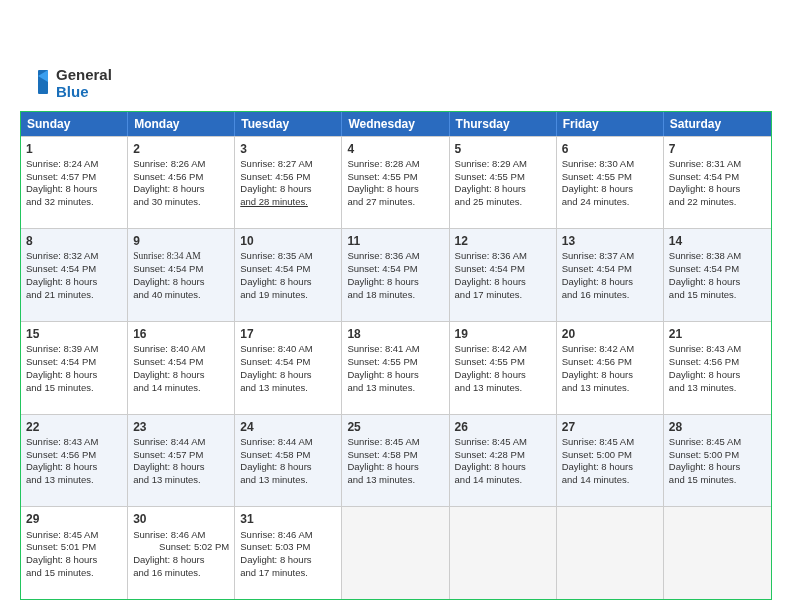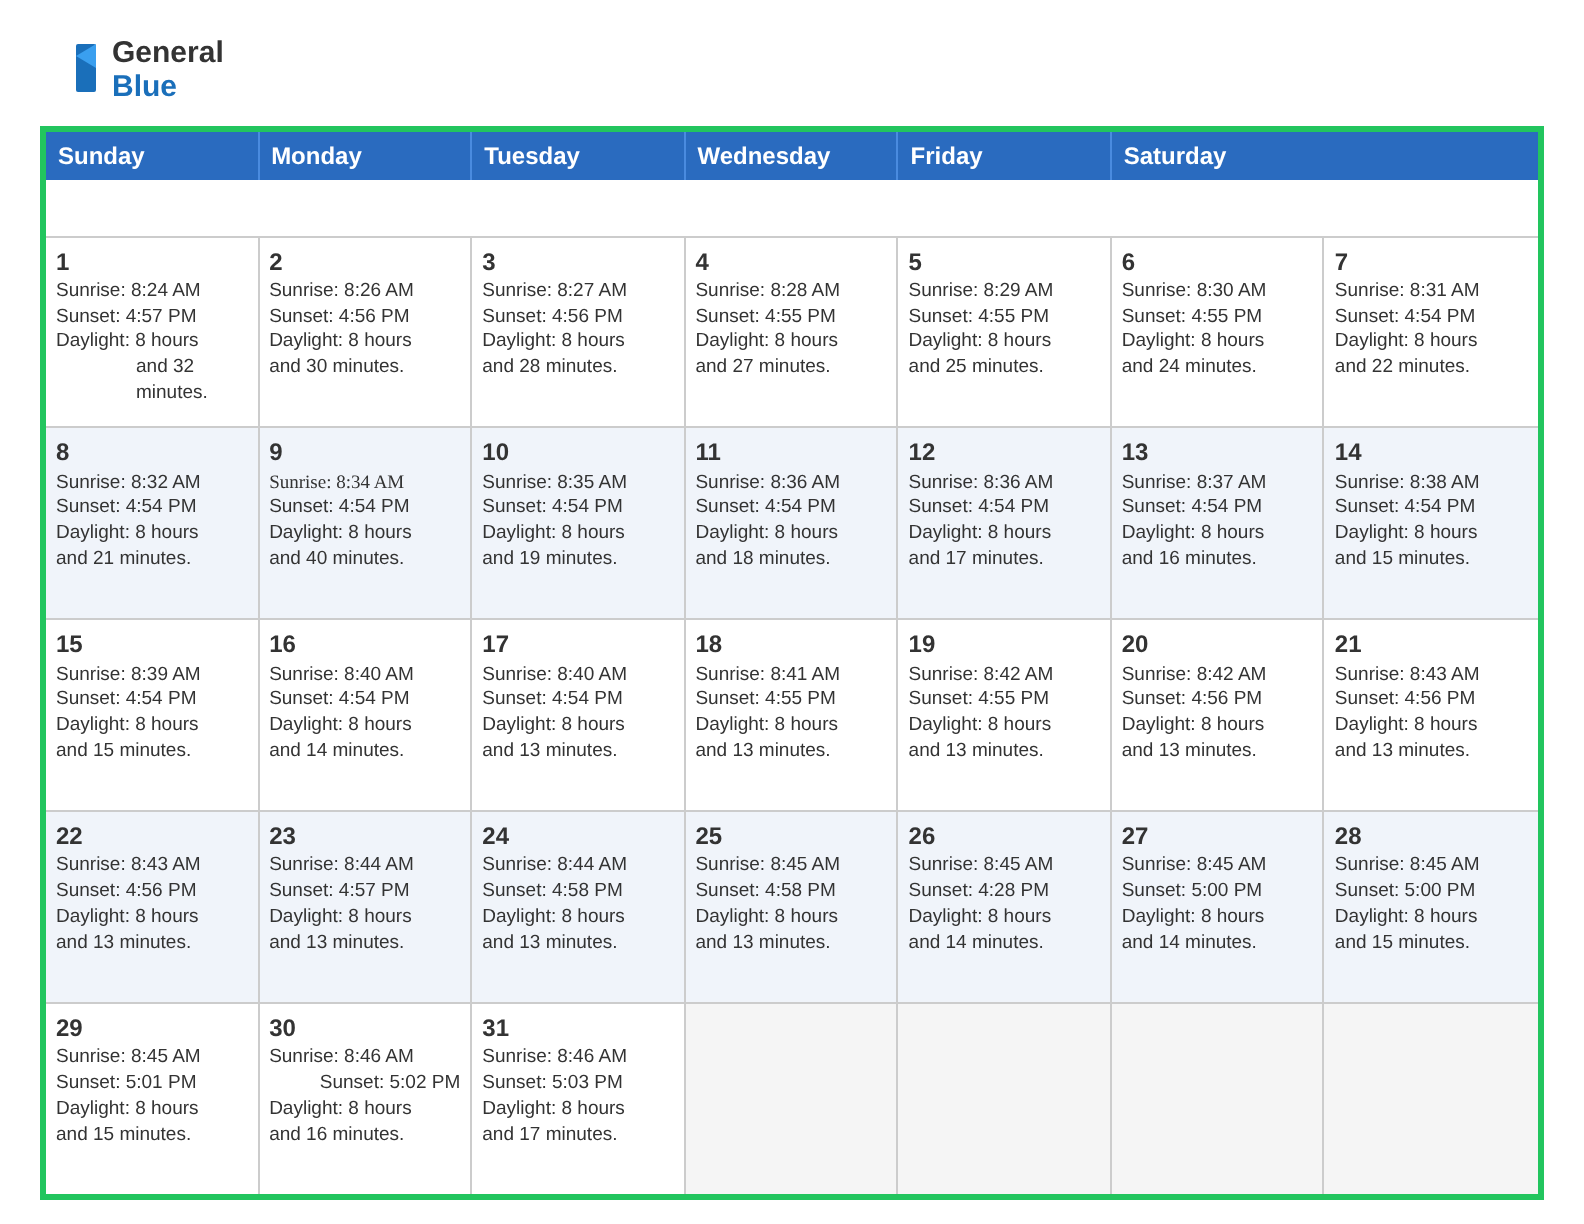--- a/index.html
+++ b/index.html
@@ -36,22 +36,21 @@
       color: #333;
     }
     .location {
       font-size: 14px;
       color: #555;
     }
     .calendar {
       flex: 1;
       display: flex;
       flex-direction: column;
-      border: 3px solid #22c55e;
-      gap: 28px;
+      border: 1px solid #22c55e;
     }
     .cal-header {
       display: grid;
       grid-template-columns: repeat(7, 1fr);
       background: #2a6bbf;
     }
     .cal-header-cell {
       color: #fff;
       font-size: 12px;
       font-weight: bold;
@@ -101,21 +100,21 @@
     .cal-row:nth-child(even) .cal-cell:not(.empty) {
       background: #f0f4fa;
     }
   </style>
 </head>
 <body>
 
 <div class="page">
   <div class="header">
     <div class="logo">
-  <div style="display:flex;align-items:flex-start;gap:4px;">
+  <div style="display:flex;align-items:flex-start;gap:4px;margin-top:48px;">
     <svg width="32" height="32" viewBox="0 0 32 32">
       <rect x="18" y="4" width="10" height="24" rx="1" fill="#1a6fba"></rect>
       <polygon points="18,10 28,4 28,16" fill="#3a9fef"></polygon>
     </svg>
     <div style="line-height:1.15;font-size:15px;font-weight:bold;">
       <div style="color:#333;">General</div>
       <div style="color:#1a6fba;">Blue</div>
     </div>
   </div>
 </div>
@@ -124,45 +123,46 @@
       <div class="location"></div>
     </div>
   </div>
 
   <div class="calendar">
     <div class="cal-header" id="cal-header-row">
         <div class="cal-header-cell">Sunday</div>
         <div class="cal-header-cell">Monday</div>
         <div class="cal-header-cell">Tuesday</div>
         <div class="cal-header-cell">Wednesday</div>
+        <div class="cal-header-cell">Thursday</div>
         <div class="cal-header-cell">Friday</div>
         <div class="cal-header-cell">Saturday</div>
       </div>
     <div class="cal-body" id="cal-body">
         <div class="cal-row">
           <div class="cal-cell">
             <span class="day-num">1</span>
             <span style="display: block;">Sunrise: 8:24 AM</span>
             <span style="display: block;">Sunset: 4:57 PM</span>
             <span style="display: block;">Daylight: 8 hours</span>
-            <span style="display: block; margin-left: 40px;">and 32 minutes.</span>
+            <span style="display: block;">and 32 minutes.</span>
           </div>
           <div class="cal-cell">
             <span class="day-num">2</span>
             <span style="display: block;">Sunrise: 8:26 AM</span>
             <span style="display: block;">Sunset: 4:56 PM</span>
             <span style="display: block;">Daylight: 8 hours</span>
             <span style="display: block;">and 30 minutes.</span>
           </div>
           <div class="cal-cell">
             <span class="day-num">3</span>
             <span style="display: block;">Sunrise: 8:27 AM</span>
             <span style="display: block;">Sunset: 4:56 PM</span>
             <span style="display: block;">Daylight: 8 hours</span>
-            <span style="display: block;">and 28 minutes.</span>
+            <span style="display: block; text-decoration: underline;">and 28 minutes.</span>
           </div>
           <div class="cal-cell">
             <span class="day-num">4</span>
             <span style="display: block;">Sunrise: 8:28 AM</span>
             <span style="display: block;">Sunset: 4:55 PM</span>
             <span style="display: block;">Daylight: 8 hours</span>
             <span style="display: block;">and 27 minutes.</span>
           </div>
           <div class="cal-cell">
             <span class="day-num">5</span>

